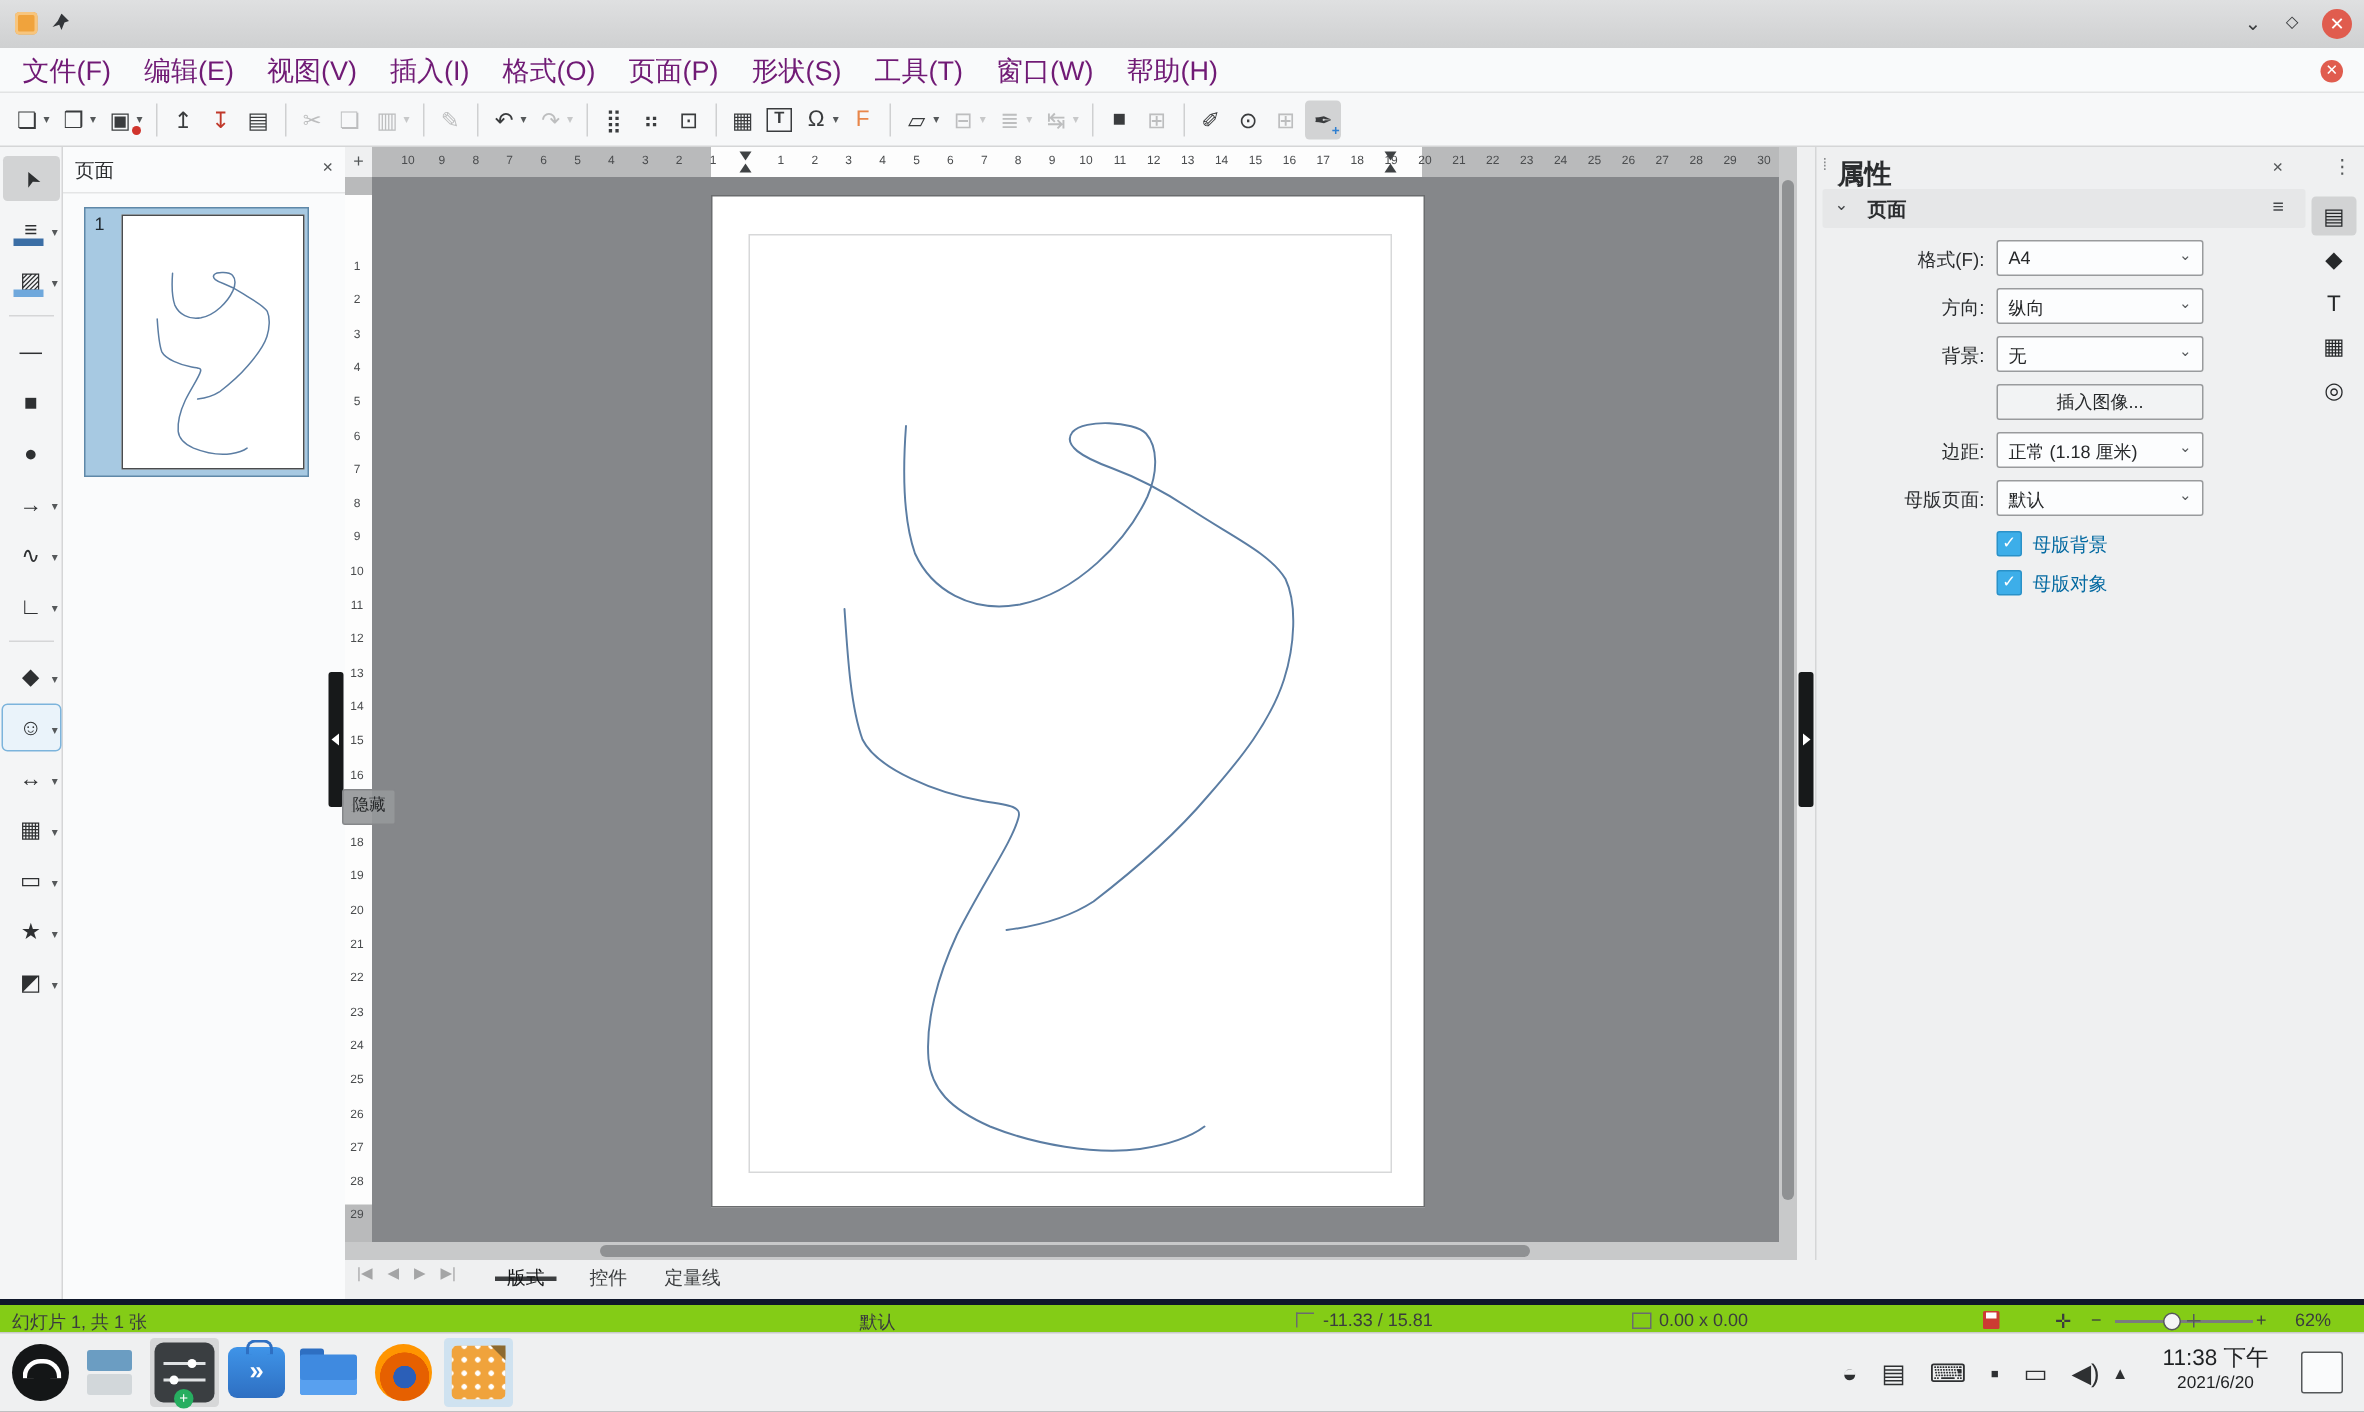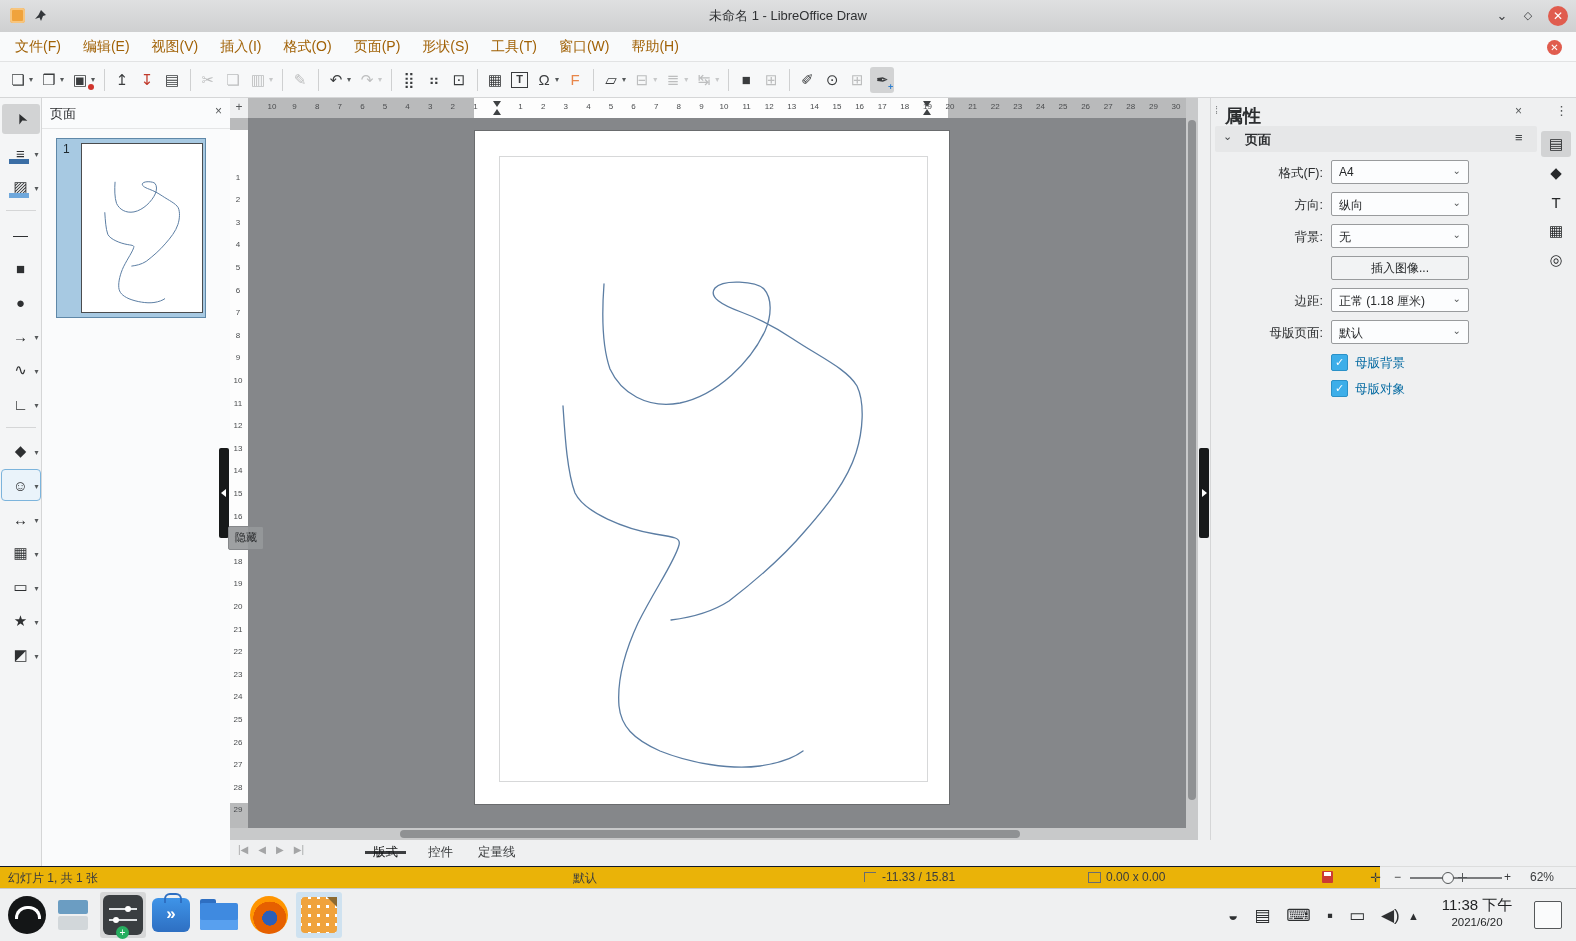--- a/index.html
+++ b/index.html
@@ -16,21 +16,21 @@
   .wctl{position:absolute;top:6px;width:20px;height:20px;text-align:center;line-height:19px;
     font-size:13px;color:#3a3c3e;cursor:default;}
   #btn-min{right:64px;} #btn-max{right:38px;font-size:11px;}
   #btn-close{right:8px;width:20px;height:20px;border-radius:50%;background:#e05c4e;color:#fff;
     font-size:12px;line-height:20px;}
   #doc-close{position:absolute;right:14px;top:40px;width:15px;height:15px;border-radius:50%;
     background:#e05c4e;color:#fff;font-size:10px;line-height:15px;text-align:center;}
   
   #menubar{position:absolute;left:0;top:32px;width:1576px;height:30px;background:#f9fafb;
     border-bottom:1px solid #e2e3e4;display:flex;align-items:center;padding-left:4px;box-sizing:border-box;}
-  .menu-item{font-size:14px;color:#a16207;padding:4px 11px;border-radius:3px;}
+  .menu-item{font-size:18px;color:#701a75;padding:4px 11px;border-radius:3px;}
   
   #toolbar{position:absolute;left:0;top:62px;width:1576px;height:36px;background:#f7f8f9;
     border-bottom:1px solid #d5d6d7;display:flex;align-items:center;padding-left:6px;box-sizing:border-box;}
   .tb-btn{position:relative;display:inline-flex;align-items:center;height:26px;padding:0 3px;
     border-radius:3px;margin-right:1px;}
   .tb-btn .glyph{font-size:15px;color:#3a3c3e;min-width:18px;text-align:center;}
   .tb-btn.dis .glyph{color:#bdbebf;}
   .tb-btn.act{background:#d2d3d4;}
   .tb-btn .boxed{border:1px solid #3a3c3e;font-size:11px;line-height:13px;min-width:15px;height:14px;font-weight:bold;}
   .ddarr{font-size:8px;color:#55585a;margin-left:2px;}
@@ -118,25 +118,25 @@
   .cb-label{position:absolute;left:24px;top:3px;font-size:12.5px;color:#0369a1;}
   #sb-tabstrip{position:absolute;right:2px;top:30px;width:38px;}
   .side-tab{position:relative;width:30px;height:26px;margin:3px auto;display:flex;align-items:center;
     justify-content:center;border-radius:3px;}
   .side-tab .glyph{font-size:15px;color:#26282a;}
   .side-tab.act{background:#d2d3d4;}
   
   #tabbar{position:absolute;left:230px;top:840px;width:1346px;height:26px;background:#eff0f1;border-bottom:1px solid #dcdddd;}
   #tab-nav{position:absolute;left:8px;top:4px;display:flex;gap:10px;}
   .tn-btn{font-size:10px;color:#a4a5a6;}
-  .tab{position:absolute;top:0;height:14px;font-size:12.5px;color:#3a3c3e;padding:4px 8px 0;box-sizing:border-box;margin-left:35px;}
+  .tab{position:absolute;top:0;height:14px;font-size:12.5px;color:#3a3c3e;padding:4px 8px 0;box-sizing:border-box;}
   .tab.act{color:#141617;border-bottom:3px solid #3c3e40;}
   
-  #statusbar{position:absolute;left:0;top:866px;width:1380px;height:22px;background:#eab308;
-    border-top:1px solid #0f172a;font-size:12px;color:#3a3c3e;}
+  #statusbar{position:absolute;left:0;top:866px;width:1576px;height:22px;background:#84cc16;
+    border-top:4px solid #0f172a;font-size:12px;color:#3a3c3e;}
   #st-slide{position:absolute;left:8px;top:3px;}
   #st-style{position:absolute;left:573px;top:3px;}
   .pos-ic{position:absolute;top:5px;width:11px;height:9px;border:1px solid #6a6c6e;border-right:none;border-bottom:none;}
   #st-pos-ic{left:864px;} #st-pos{position:absolute;left:882px;top:3px;}
   .size-ic{position:absolute;top:5px;width:11px;height:9px;border:1px solid #6a6c6e;}
   #st-size-ic{left:1088px;} #st-size{position:absolute;left:1106px;top:3px;text-align:right;}
   #st-unsaved{position:absolute;left:1322px;top:4px;width:11px;height:12px;background:#cc3b33;border-radius:1px;}
   #st-unsaved:after{content:"";position:absolute;left:2px;top:1px;width:7px;height:4px;background:#fff;}
   #st-fit{position:absolute;left:1370px;top:3px;font-size:13px;color:#3a3c3e;}
   #zoom-minus{position:absolute;left:1394px;top:3px;} 
@@ -194,21 +194,20 @@
 
 <div id="screen">
 
   <div id="titlebar">
     <div id="app-icon"></div>
     <span id="pin">
       <svg width="12" height="12">
           <path d="M7 0 L12 5 L9 6 L7 11 L5.5 7.5 L1 9 L4.5 5 Z" fill="#33363a"></path>
         </svg>
     </span>
-    <div id="win-title">未命名 1 - LibreOffice Draw</div>
     <span class="wctl" id="btn-min">⌄</span>
     <span class="wctl" id="btn-max">◇</span>
     <span class="wctl" id="btn-close">✕</span>
   </div>
 
   <div id="menubar">
     <span style="display:flex;">
         <span class="menu-item">文件(F)</span>
         <span class="menu-item">编辑(E)</span>
         <span class="menu-item">视图(V)</span>

